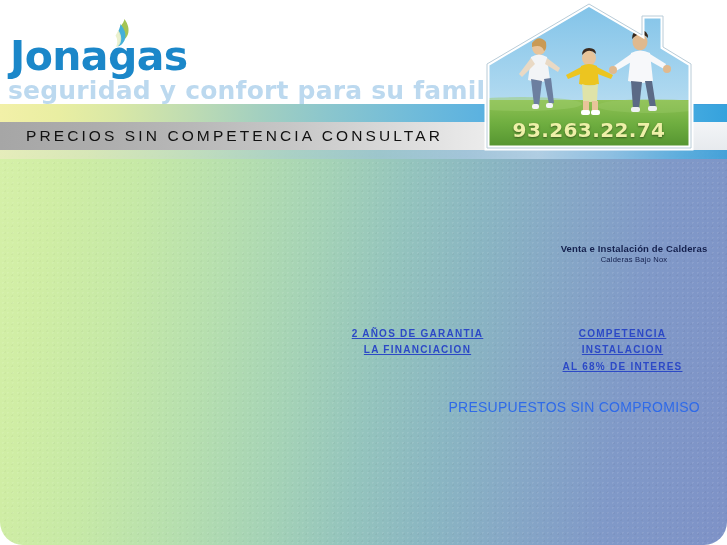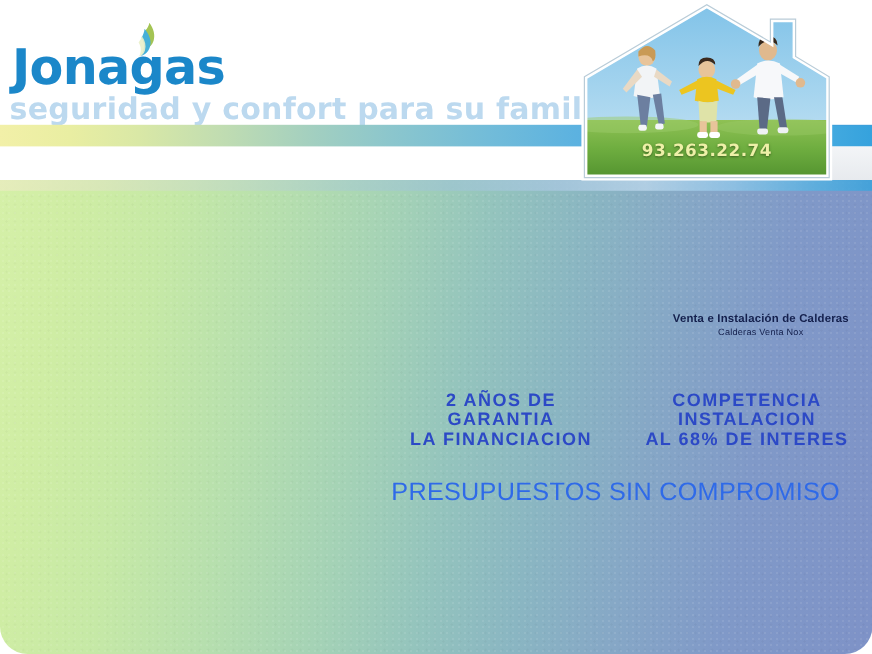--- a/index.html
+++ b/index.html
@@ -197,38 +197,37 @@
     width: 214px;
     height: 152px;
   }
   .house svg { display: block; }
   .house-phone {
     position: absolute;
     left: 0;
     top: 118px;
     width: 214px;
     text-align: center;
-    font-size: 14px;
+    font-size: 20px;
     font-weight: bold;
     color: #eef0a8;
     letter-spacing: 0.4px;
     text-shadow: 0 1px 2px rgba(40,60,20,0.65);
     font-family: "DejaVu Sans", sans-serif;
     pointer-events: none;
   }
 
   
   .boilers-block {
     position: absolute;
     left: 540px;
     top: 242px;
     width: 188px;
     text-align: center;
     color: #14204d;
-    margin-top: 17px;
   }
   .boilers-title {
     font-size: 9.5px;
     font-weight: bold;
     letter-spacing: 0.15px;
     line-height: 13px;
   }
   .boilers-line {
     font-size: 7.6px;
     letter-spacing: 0.2px;
@@ -240,35 +239,36 @@
     left: 330px;
     top: 326px;
     width: 380px;
     display: flex;
     justify-content: space-between;
   }
   .promo-col {
     width: 175px;
     text-align: center;
     color: #2c49c6;
-    font-size: 15px;
+    font-size: 10px;
     font-weight: bold;
     letter-spacing: 1.25px;
     line-height: 16.3px;
     font-family: "Liberation Sans", sans-serif;
+    text-decoration: underline;
   }
 
   .quote-line {
     position: absolute;
     left: 300px;
     top: 399px;
     width: 400px;
     text-align: right;
     color: #2f6ae8;
-    font-size: 21px;
+    font-size: 14px;
     letter-spacing: 0.25px;
     font-family: "Liberation Sans", sans-serif;
     white-space: nowrap;
   }
 </style>
 </head>
 <body>
 
 <div id="page">
 
@@ -285,20 +285,23 @@
       </svg>
     </span>
     <span class="logo-word">Jonagas</span>
   </div>
 
   <div class="tagline">seguridad y confort para su familia</div>
 
   <div class="rule-strip"></div>
   <div class="right-band"></div>
 
+  <div class="banner">
+    <span class="banner-text">PRECIOS SIN COMPETENCIA  CONSULTAR</span>
+  </div>
   <div class="right-band-white"></div>
   <div class="sub-strip"></div>
 
   <div class="house">
     <svg width="214" height="152" viewBox="0 0 214 152" aria-hidden="true">
       <defs>
         <clipPath id="houseClip">
           <path d="M5 64 L107 4 L160 35 L160 16 L181 16 L181 47 L209 64 L209 148 L5 148 Z"></path>
         </clipPath>
         <linearGradient id="skyGrad" x1="0" y1="0" x2="0" y2="1">
@@ -360,21 +363,21 @@
       </g>
 
       <path d="M5 64 L107 4 L160 35 L160 16 L181 16 L181 47 L209 64 L209 148 L5 148 Z" fill="none" stroke="#ffffff" stroke-width="5"></path>
       <path d="M5 64 L107 4 L160 35 L160 16 L181 16 L181 47 L209 64 L209 148 L5 148 Z" fill="none" stroke="#b9ccd8" stroke-width="1"></path>
     </svg>
     <div class="house-phone">93.263.22.74</div>
   </div>
 
   <div class="boilers-block">
     <div class="boilers-title">Venta e Instalación de Calderas</div>
-    <div class="boilers-line">Calderas Venta Nox</div>
+    <div class="boilers-line">Calderas Bajo Nox</div>
   </div>
 
   <div class="promo-row">
     <div class="promo-col">
       <div>2 AÑOS DE GARANTIA</div>
       <div>LA FINANCIACION</div>
     </div>
     <div class="promo-col">
       <div>COMPETENCIA</div>
       <div>INSTALACION</div>

